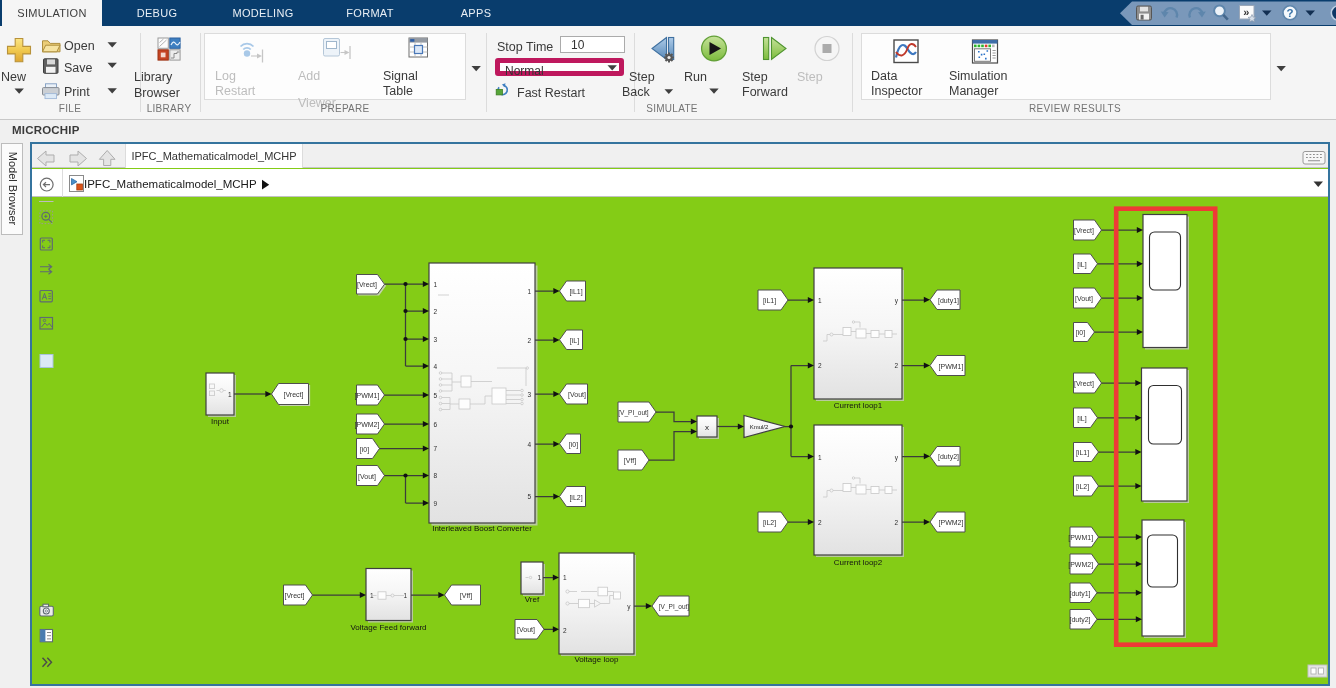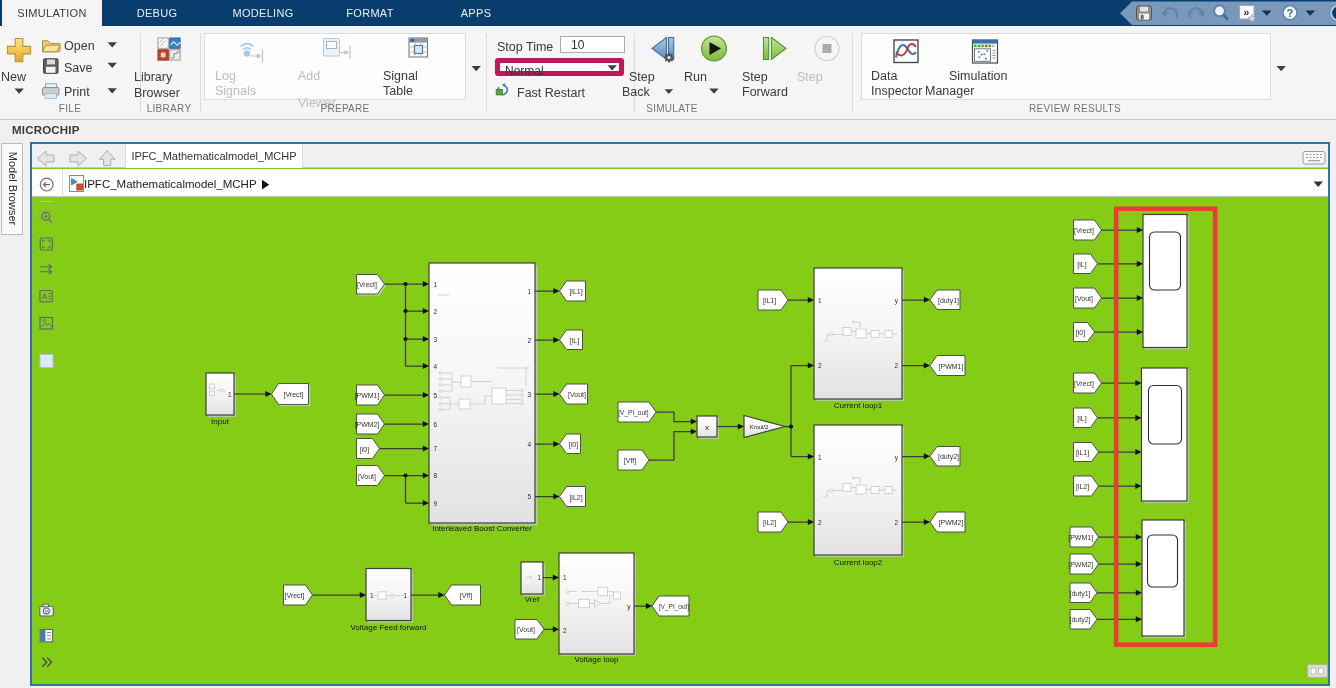--- a/index.html
+++ b/index.html
@@ -23,21 +23,21 @@
   <div class="a rib" style="left:64px;top:34.5px">Save</div>
   <div class="a rib" style="left:64px;top:58.5px">Print</div>
   <div class="a lbl" style="left:30px;top:77px;width:80px">FILE</div>
   <div class="dv" style="left:140px"></div>
   <div class="a rib" style="left:134px;top:44px;width:70px">Library</div>
   <div class="a rib" style="left:134px;top:59.5px;width:70px">Browser</div>
   <div class="a lbl" style="left:134px;top:77px;width:70px">LIBRARY</div>
   <div class="dv" style="left:200px"></div>
   <div class="a" style="left:204px;top:6.5px;width:262px;height:67px;background:#FDFDFD;border:1px solid #DCDCDC"></div>
   <div class="a rib gray" style="left:215px;top:42.5px;width:70px">Log</div>
-  <div class="a rib gray" style="left:215px;top:58px;width:70px">Signals</div>
+  <div class="a rib gray" style="left:215px;top:58px;width:70px">Restart</div>
   <div class="a rib gray" style="left:298px;top:42.5px;width:70px">Add</div>
   <div class="a rib gray" style="left:298px;top:70px;width:70px">Viewer</div>
   <div class="a rib" style="left:383px;top:42.5px;width:70px">Signal</div>
   <div class="a rib" style="left:383px;top:58px;width:70px">Table</div>
   <div class="a lbl" style="left:285px;top:77px;width:120px">PREPARE</div>
   <div class="dv" style="left:486px"></div>
   <div class="a rib" style="left:497px;top:13.5px">Stop Time</div>
   <div class="a" style="left:560px;top:9.5px;width:65px;height:17.5px;background:#FFF;border:1px solid #ABABAB;font-size:12px;color:#333;line-height:16px;padding-left:10px">10</div>
   <div class="a" style="left:495px;top:32px;width:129px;height:18px;background:#FEFEFE;border:5px solid #be185d;border-radius:3px;font-size:12px;color:#333;line-height:16px;padding-left:5px">Normal</div>
   <div class="a rib" style="left:517px;top:59.5px">Fast Restart</div>
@@ -47,21 +47,21 @@
   <div class="a rib" style="left:684px;top:43.5px;width:60px">Run</div>
   <div class="a rib" style="left:742px;top:43.5px;width:60px">Step</div>
   <div class="a rib" style="left:742px;top:59px;width:60px">Forward</div>
   <div class="a rib gray" style="left:797px;top:43.5px;width:60px">Step</div>
   <div class="a lbl" style="left:612px;top:77px;width:120px">SIMULATE</div>
   <div class="dv" style="left:852px"></div>
   <div class="a" style="left:861px;top:6.5px;width:410px;height:67px;background:#FDFDFD;border:1px solid #DCDCDC"></div>
   <div class="a rib" style="left:871px;top:42.5px;width:70px">Data</div>
   <div class="a rib" style="left:871px;top:58px;width:70px">Inspector</div>
   <div class="a rib" style="left:949px;top:42.5px;width:70px">Simulation</div>
-  <div class="a rib" style="left:925px;top:58px;width:70px">Manager</div>
+  <div class="a rib" style="left:949px;top:58px;width:70px">Manager</div>
   <div class="a lbl" style="left:1015px;top:77px;width:120px">REVIEW RESULTS</div>
 </div>
 
 <div class="a" style="left:0;top:120px;width:1336px;height:22px;background:#F0F0F0"></div>
 <div class="a" style="left:12px;top:123.5px;font-size:11.5px;font-weight:700;color:#3A3A3A;letter-spacing:.2px">MICROCHIP</div>
 
 <div class="a" style="left:1px;top:142.5px;width:22px;height:92px;background:#FBFBFB;border:1px solid #BCBCBC"></div>
 <div class="a" style="left:-26px;top:182px;width:76px;height:13px;text-align:center;transform:rotate(90deg);font-size:11px;color:#2B2B2B;white-space:nowrap">Model Browser</div>
 
 <div class="a" style="left:30px;top:142px;width:1300px;height:544px;border:2.5px solid #35749E;background:#84cc16">

